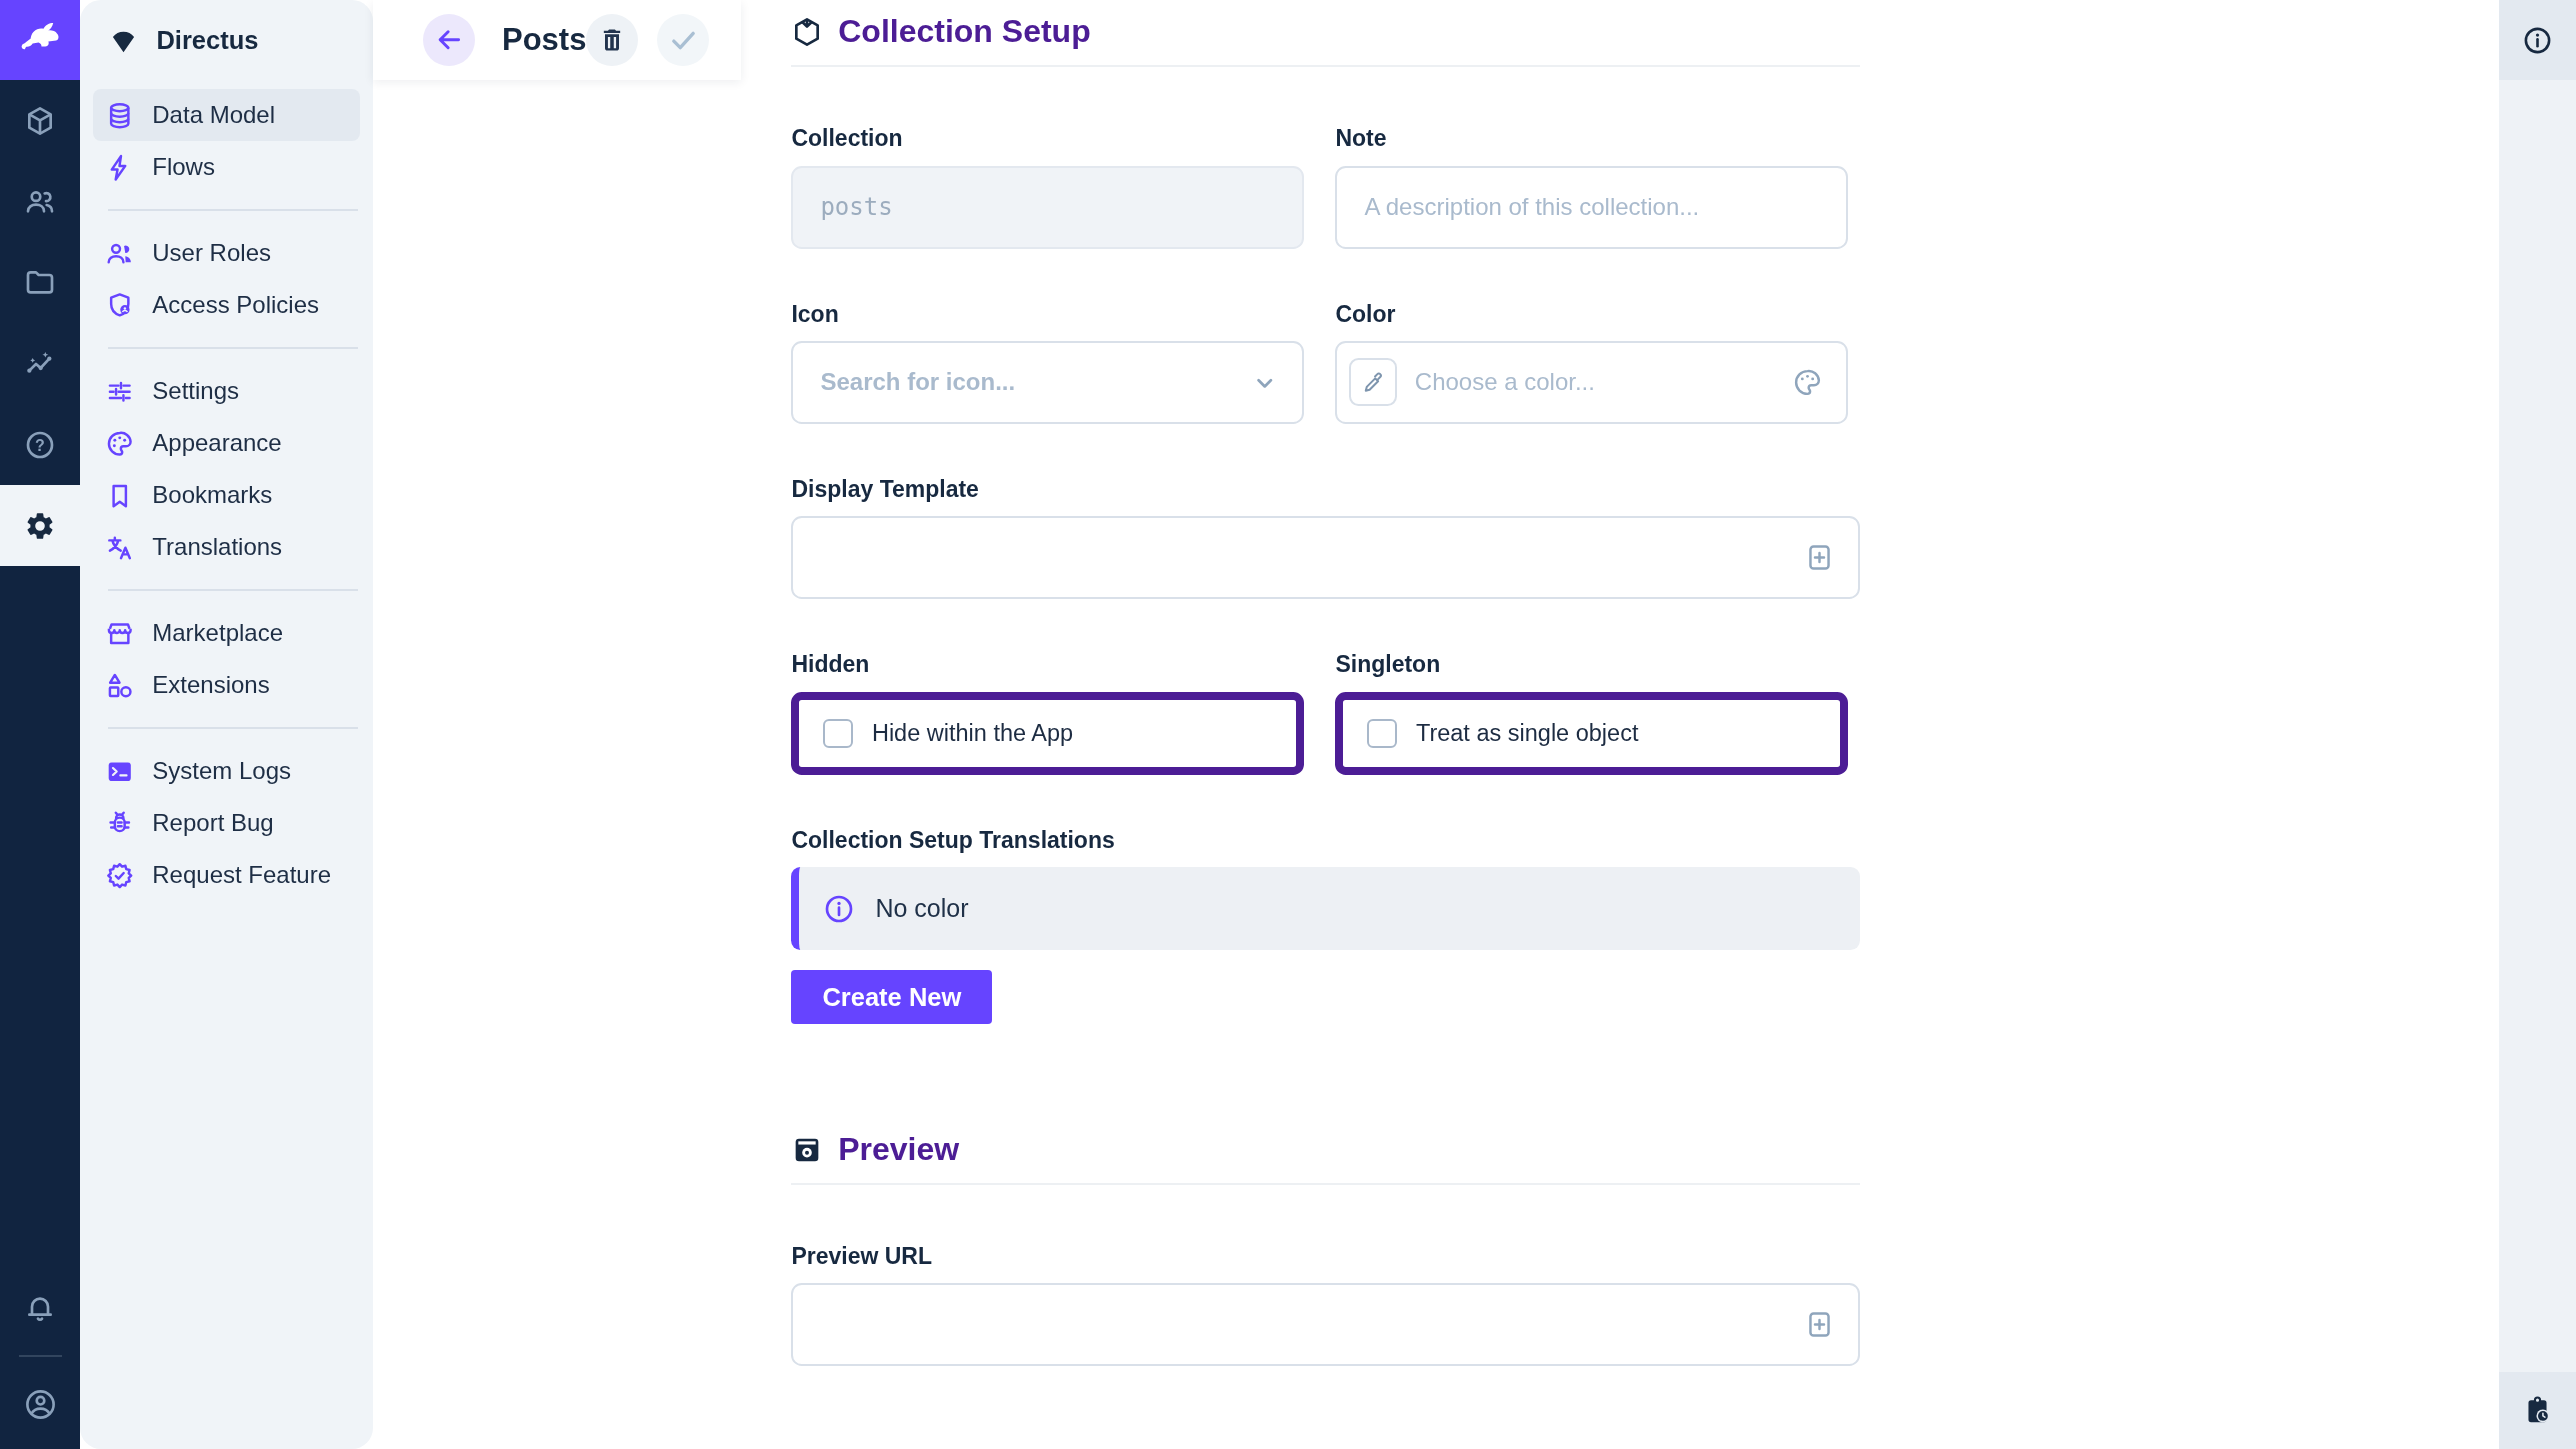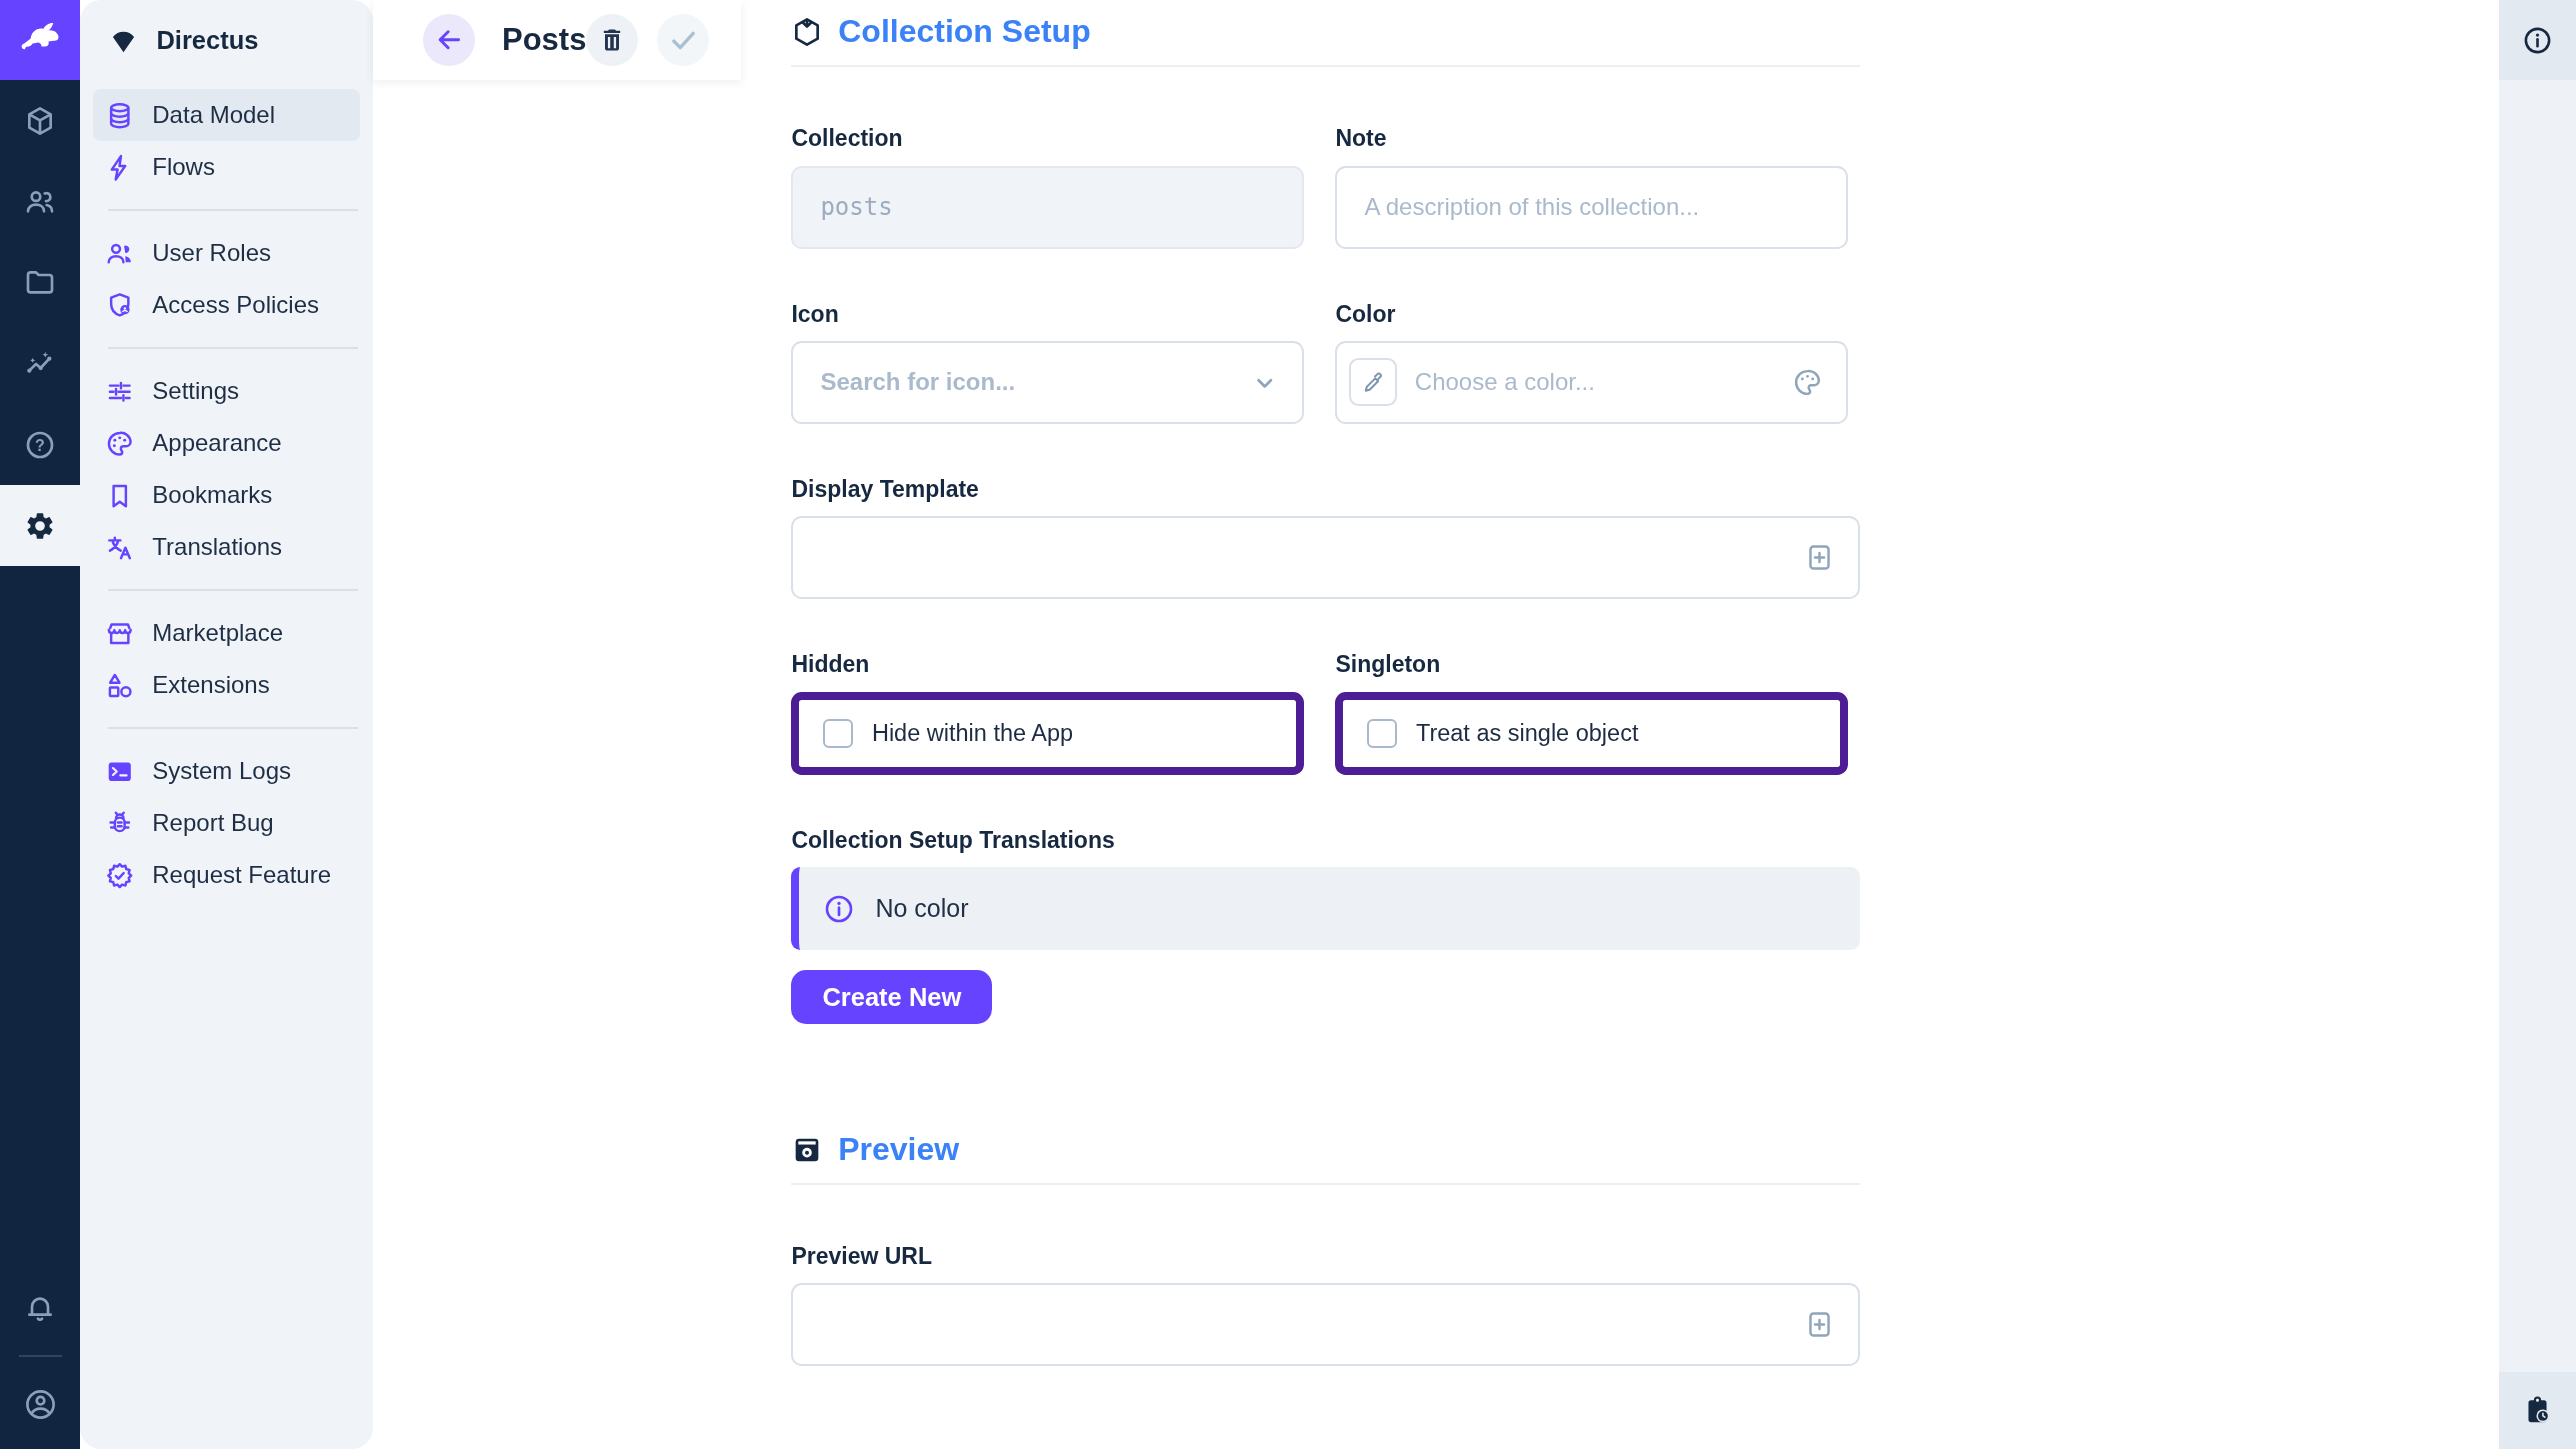--- a/index.html
+++ b/index.html
@@ -64,21 +64,21 @@
     width:52px; height:52px; border-radius:50%; display:flex; align-items:center; justify-content:center; cursor:pointer;
   }
   .action-btn.trash { background:#EEF2F6; color:#22344E; }
   .action-btn.save  { background:#F2F6F9; color:#A9BFD3; }
 
   
   .content { flex:1; overflow:hidden; padding:13.4px 0 0 50px; }
   .form-wrap { width:1069px; }
   .section-title { display:flex; align-items:center; gap:14.8px; margin-bottom:14.8px; }
   .section-title .s-icon { width:32px; height:32px; color:#172940; }
-  .section-title .s-text { font-size:32px; font-weight:700; color:#3b82f6; }
+  .section-title .s-text { font-size:32px; font-weight:700; color:#4c1d95; }
   .section-hr { height:2px; background:#EDF0F3; border:none; margin-bottom:58px; }
   .grid2 { display:grid; grid-template-columns:513px 513px; column-gap:31px; margin-bottom:52px; }
   .field-label { font-size:23px; font-weight:600; color:#172940; margin-bottom:13.4px; }
   .input, .fake-input {
     width:100%; height:83px; border:2px solid #D9E0E9; border-radius:10.7px;
     background:#fff; font-size:24px; color:#172940; padding:0 27px;
     font-family:"Liberation Sans", sans-serif; outline:none;
   }
   .input::placeholder { color:#A9BACD; }
   .input.disabled {
@@ -104,21 +104,21 @@
   .cbx-label { font-size:23.5px; font-weight:500; color:#1D2C42; }
 
   .notice {
     height:83px; border-radius:9.4px; background:#EDF0F4; overflow:hidden;
     border-left:8px solid #6644FF; display:flex; align-items:center; gap:20px; padding:0 24px;
   }
   .notice .n-icon { width:32px; height:32px; color:#6644FF; flex-shrink:0; }
   .notice .n-text { font-size:25px; font-weight:500; color:#203148; }
 
   .primary-btn {
-    margin-top:20px; height:54px; padding:0 31px; border:none; border-radius:15px;
+    margin-top:20px; height:54px; padding:0 31px; border:none; border-radius:4px;
     background:#6644FF; color:#fff; font-size:25.5px; font-weight:700; cursor:pointer;
     font-family:"Liberation Sans", sans-serif; display:inline-flex; align-items:center;
   }
 
   .section-gap { height:107px; }
 
   
   .right-strip { width:77px; height:1449px; background:#EEF2F6; flex-shrink:0; display:flex; flex-direction:column; }
   .strip-top { height:80px; background:#E3E9F0; display:flex; align-items:center; justify-content:center; color:#172940; cursor:pointer; }
   .strip-bottom { margin-top:auto; height:77px; background:#E3E9F0; display:flex; align-items:center; justify-content:center; color:#172940; cursor:pointer; }

